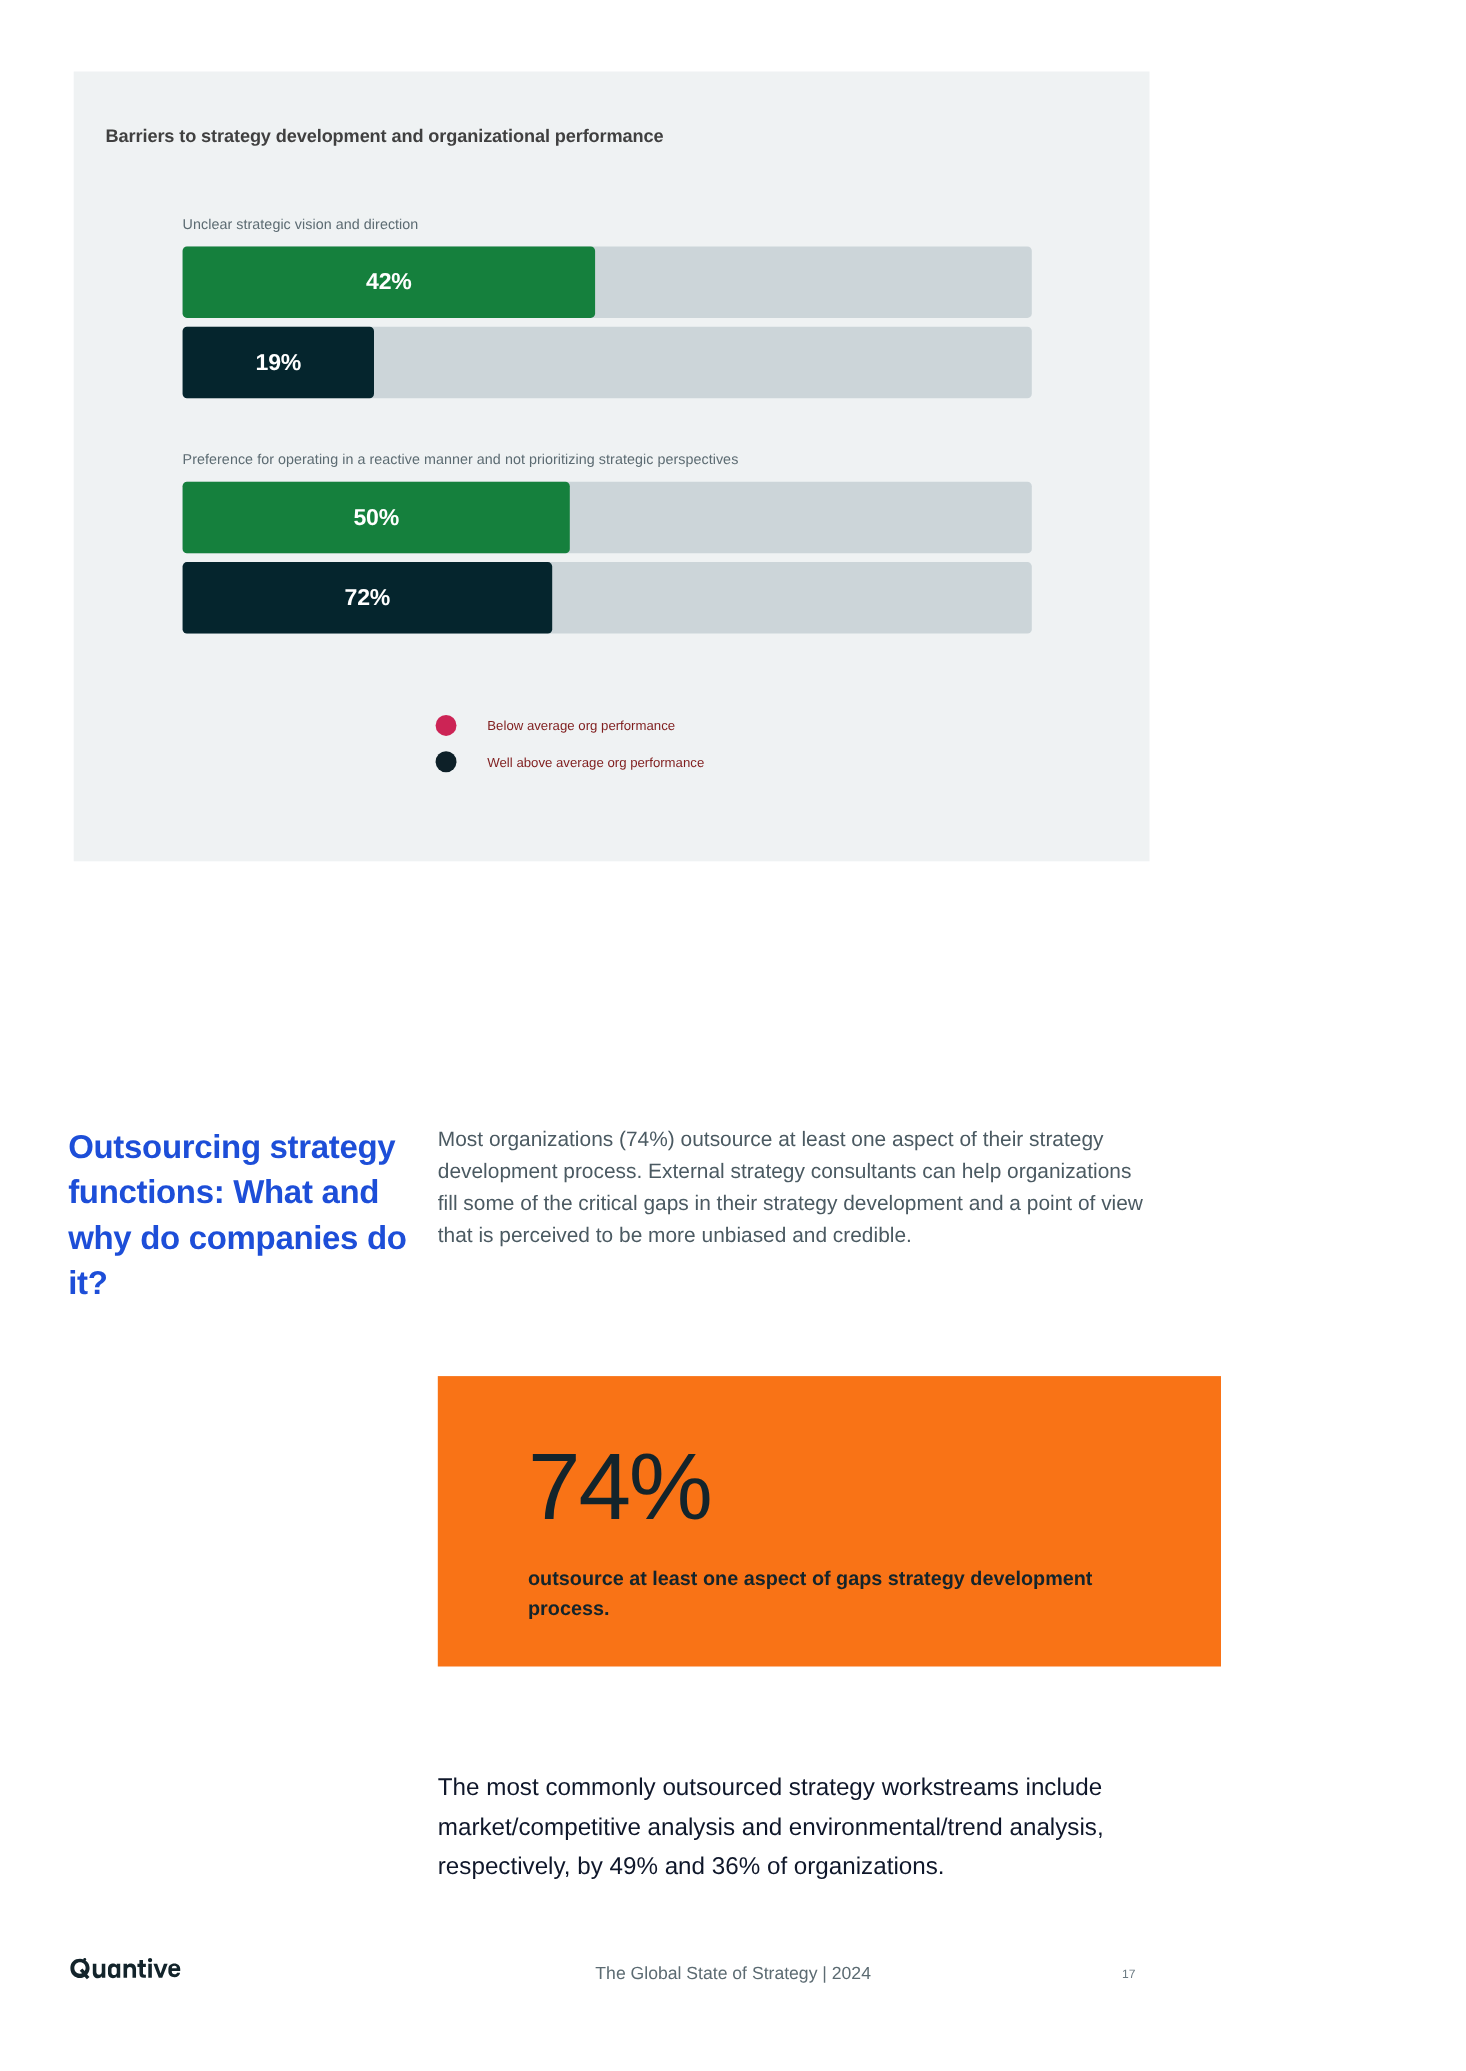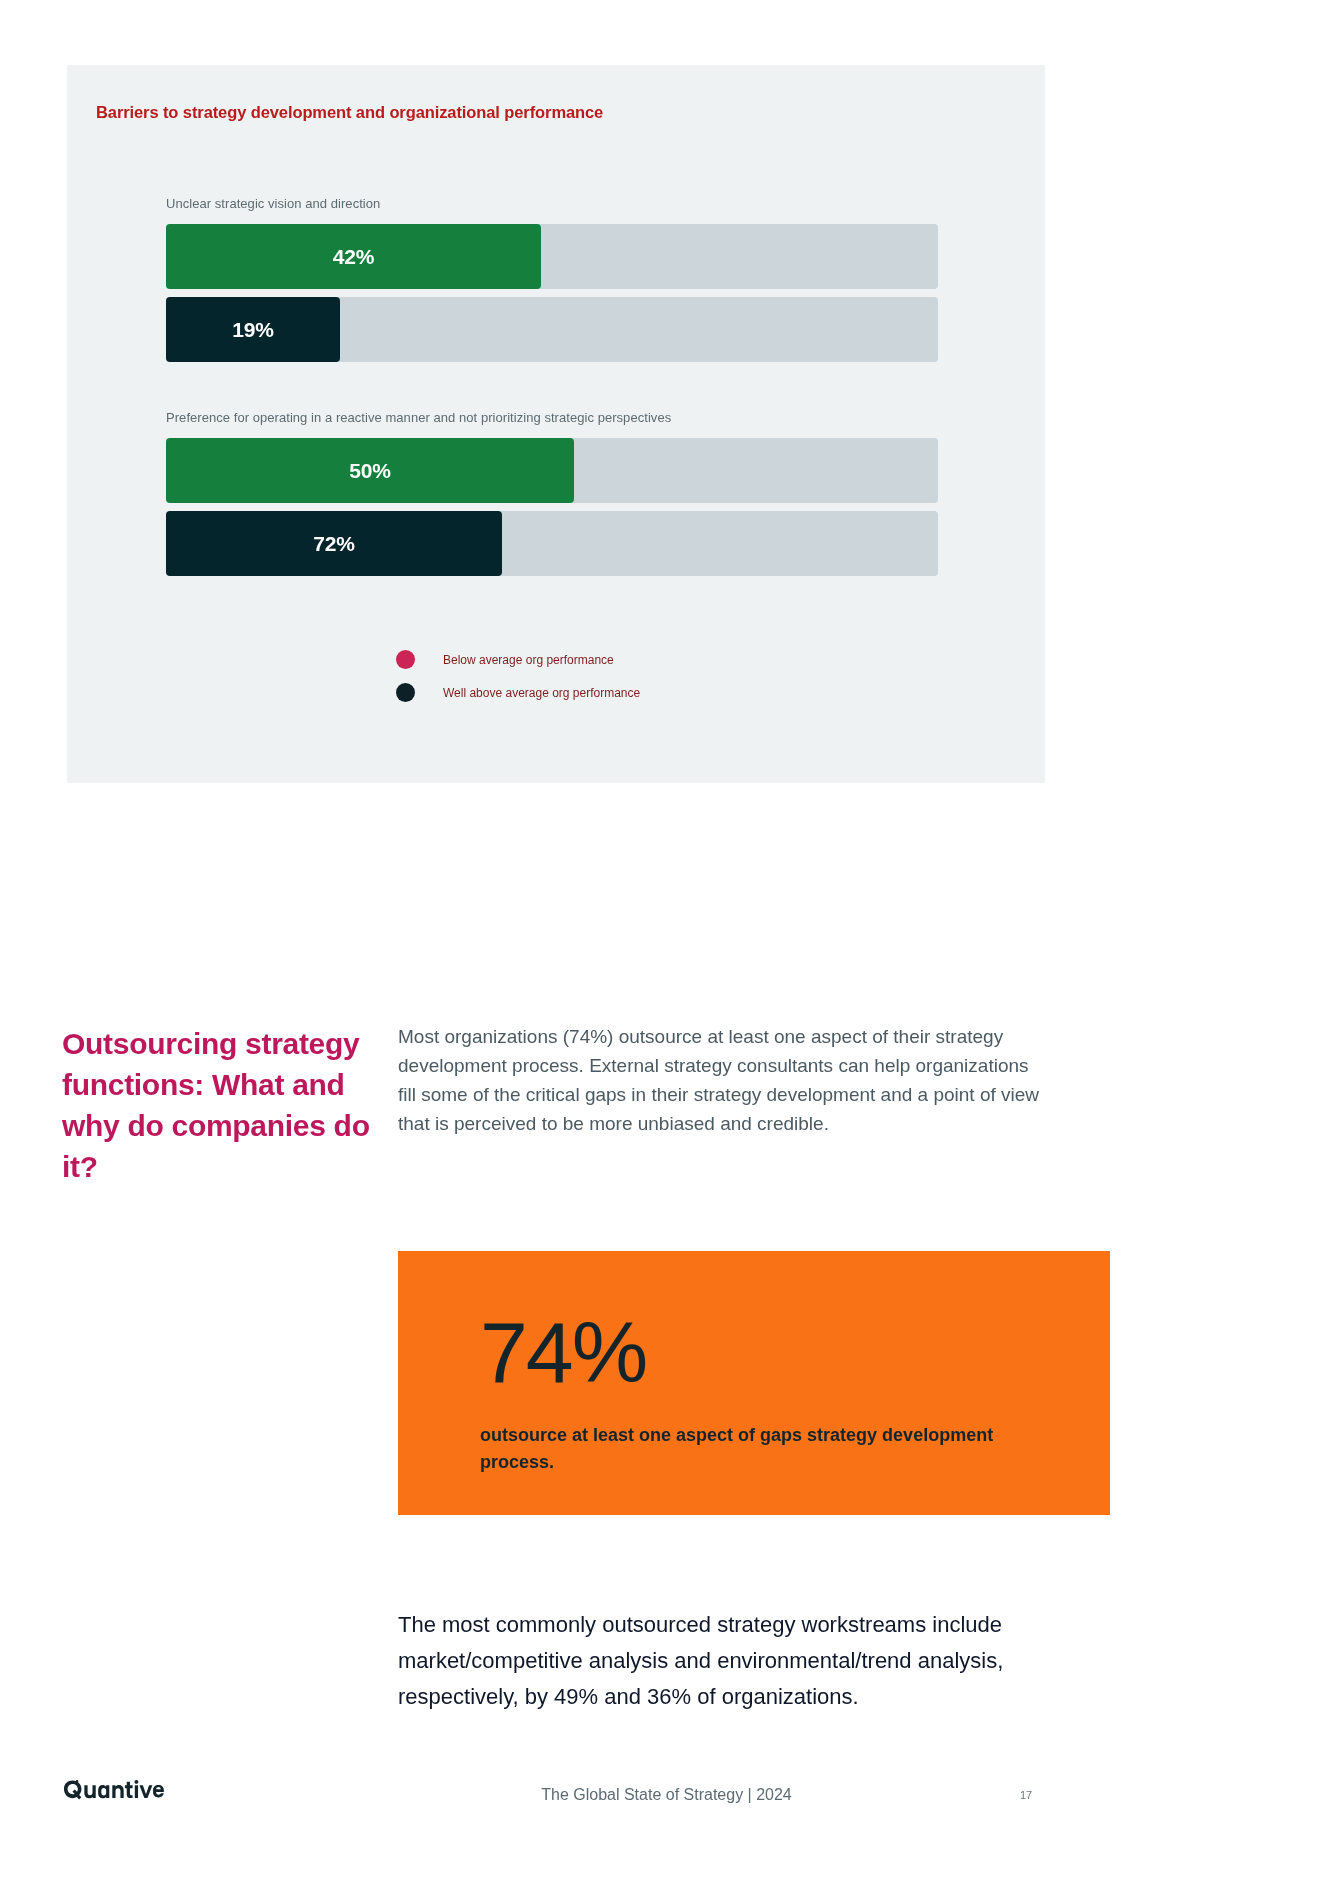--- a/index.html
+++ b/index.html
@@ -22,24 +22,24 @@
     left: 67px;
     top: 65px;
     width: 978px;
     height: 718px;
     background: #eff2f3;
     box-sizing: border-box;
   }
   .chart-title {
     position: absolute;
     left: 29px;
-    top: 38px;
+    top: 50px;
     font-size: 16.5px;
     font-weight: bold;
-    color: #b91c1c;
+    color: #404040;
     letter-spacing: -0.1px;
   }
 
   .bar-groups {
     position: absolute;
     left: 99px;
     top: 131px;
     width: 772px;
   }
   .bar-group + .bar-group {
@@ -112,21 +112,21 @@
   }
 
   
   .headline {
     position: absolute;
     left: 62px;
     top: 1003px;
     width: 320px;
     font-size: 30px;
     line-height: 41px;
-    color: #be185d;
+    color: #1d4ed8;
     letter-spacing: -0.3px;
   }
   .intro-paragraph {
     position: absolute;
     left: 398px;
     top: 1003px;
     width: 648px;
     font-size: 19px;
     line-height: 29px;
     color: #4b5a62;
@@ -218,21 +218,21 @@
           <span class="bar-value">19%</span>
         </div>
       </div>
     </div>
 
     <div class="bar-group">
       <div class="group-label">Preference for operating in a reactive manner and not prioritizing strategic perspectives</div>
 
       <div class="bar-row">
         <div class="bar-track"></div>
-        <div class="bar-fill below" style="width:408px">
+        <div class="bar-fill below" style="width:352px">
           <span class="bar-value">50%</span>
         </div>
       </div>
 
       <div class="bar-row">
         <div class="bar-track"></div>
         <div class="bar-fill above" style="width:336px">
           <span class="bar-value">72%</span>
         </div>
       </div>

